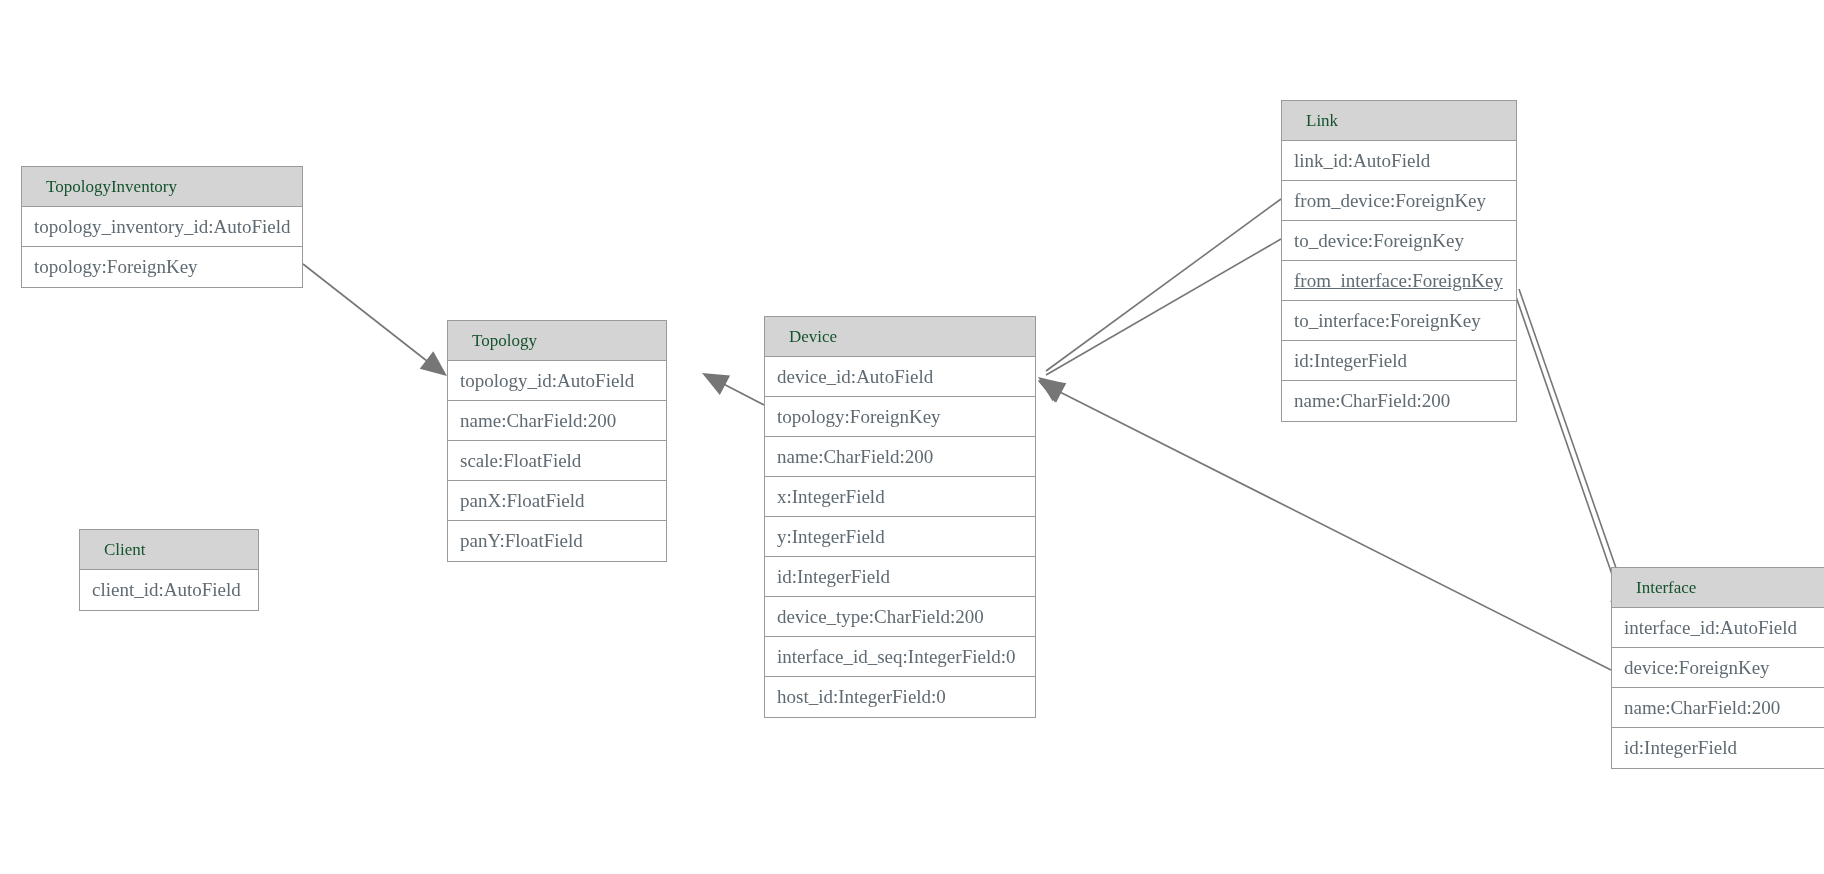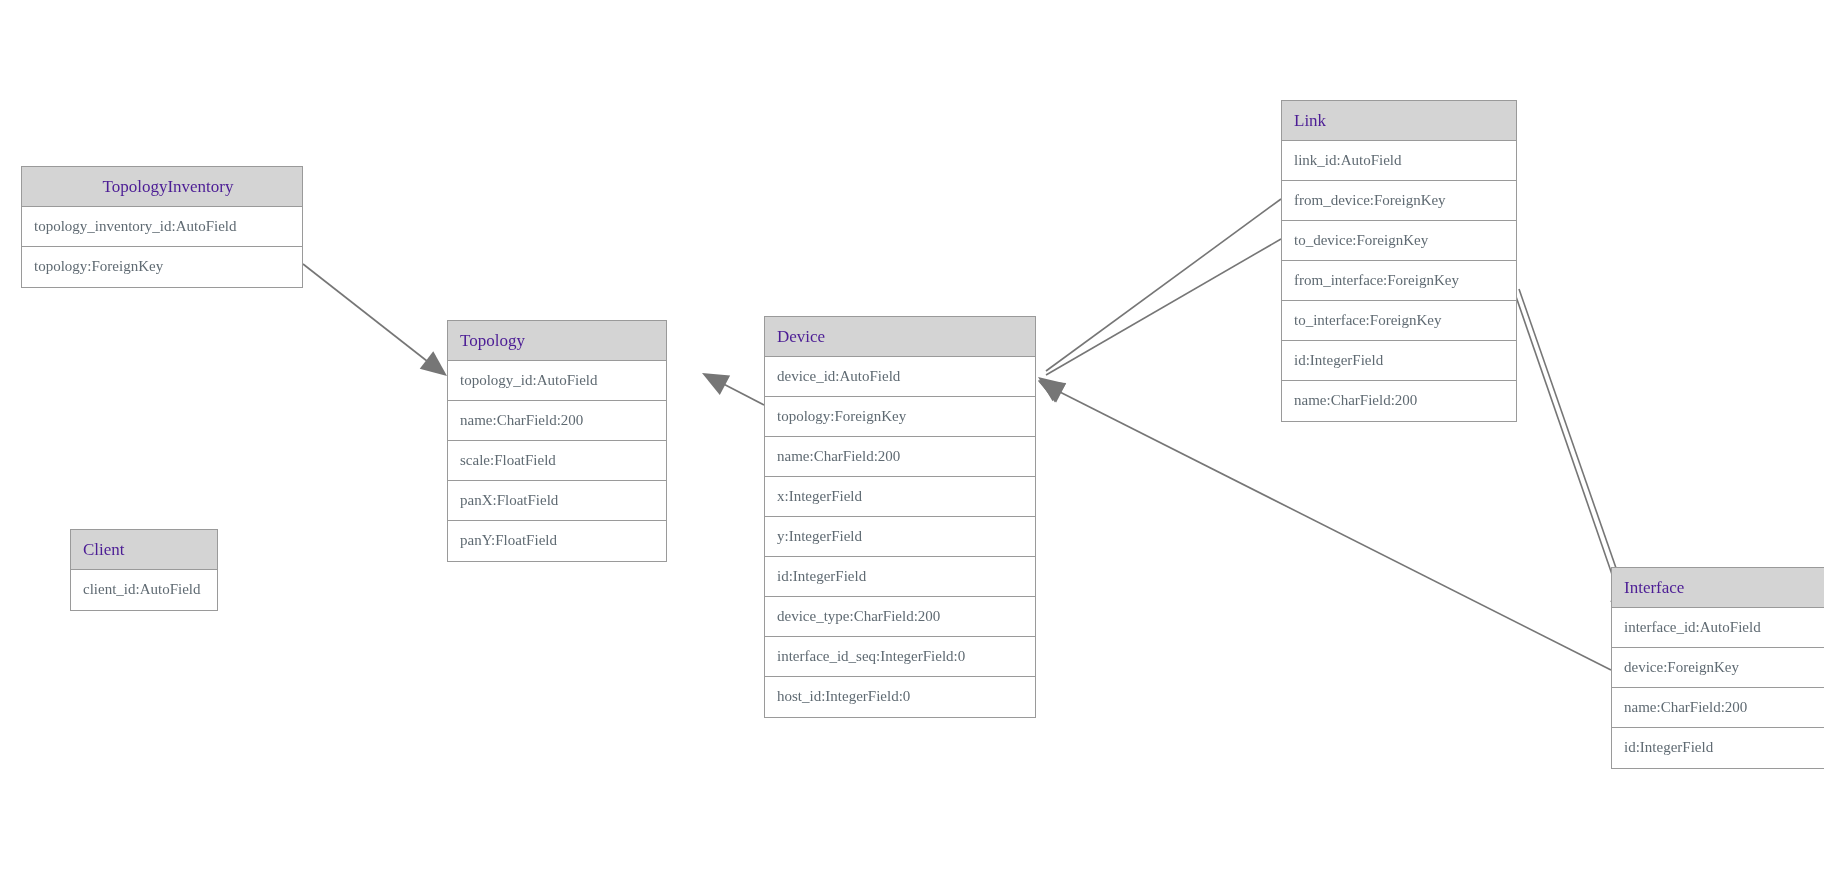--- a/index.html
+++ b/index.html
@@ -28,37 +28,37 @@
     position: absolute;
     box-sizing: border-box;
     border: 1px solid #9a9a9a;
     background: #ffffff;
     z-index: 5;
   }
   .entity-header {
     box-sizing: border-box;
     background: #d4d4d4;
     border-bottom: 1px solid #9a9a9a;
-    color: #4c1d95;
+    color: #14532d;
     font-size: 17px;
     line-height: 39px;
     height: 40px;
-    padding: 0 0 0 12px;
+    padding: 0 0 0 24px;
     white-space: nowrap;
     overflow: hidden;
   }
   .entity-fields {
     display: block;
   }
   .field-row {
     box-sizing: border-box;
     height: 40px;
     line-height: 39px;
     color: #5f6a72;
-    font-size: 15px;
+    font-size: 19px;
     padding: 0 10px 16px 12px;
     border-bottom: 1px solid #9a9a9a;
     white-space: nowrap;
     overflow: hidden;
   }
   .field-row:last-child {
     border-bottom: none;
   }
 </style>
 </head>
@@ -92,37 +92,37 @@
         <polygon points="0,0 -26,-11 -26,11" fill="#767676" transform="translate(1629,622) rotate(71)"></polygon>
       </g>
       <g>
         <path d="M 1519 289 L 1632 614" stroke="#767676" stroke-width="1.6" fill="none"></path>
         <polygon points="0,0 -26,-11 -26,11" fill="#767676" transform="translate(1636,624) rotate(71)"></polygon>
       </g>
     </svg>
 
   <div id="entity-layer">
       <div class="entity" style="left: 21px; top: 166px; width: 282px; border-color: rgb(154, 154, 154);">
-        <div class="entity-header" style="background: rgb(212, 212, 212); border-bottom-color: rgb(154, 154, 154); text-align: center;">TopologyInventory</div>
+        <div class="entity-header" style="background: rgb(212, 212, 212); border-bottom-color: rgb(154, 154, 154);">TopologyInventory</div>
         <div class="entity-fields">
           <div class="field-row" style="border-bottom-color: rgb(154, 154, 154); color: rgb(95, 106, 114);">topology_inventory_id:AutoField</div>
           <div class="field-row" style="border-bottom-color: rgb(154, 154, 154); color: rgb(95, 106, 114);">topology:ForeignKey</div>
         </div>
       </div>
       <div class="entity" style="left: 447px; top: 320px; width: 220px; border-color: rgb(154, 154, 154);">
         <div class="entity-header" style="background: rgb(212, 212, 212); border-bottom-color: rgb(154, 154, 154);">Topology</div>
         <div class="entity-fields">
           <div class="field-row" style="border-bottom-color: rgb(154, 154, 154); color: rgb(95, 106, 114);">topology_id:AutoField</div>
           <div class="field-row" style="border-bottom-color: rgb(154, 154, 154); color: rgb(95, 106, 114);">name:CharField:200</div>
           <div class="field-row" style="border-bottom-color: rgb(154, 154, 154); color: rgb(95, 106, 114);">scale:FloatField</div>
           <div class="field-row" style="border-bottom-color: rgb(154, 154, 154); color: rgb(95, 106, 114);">panX:FloatField</div>
           <div class="field-row" style="border-bottom-color: rgb(154, 154, 154); color: rgb(95, 106, 114);">panY:FloatField</div>
         </div>
       </div>
-      <div class="entity" style="left: 70px; top: 529px; width: 148px; border-color: rgb(154, 154, 154);">
+      <div class="entity" style="left: 79px; top: 529px; width: 180px; border-color: rgb(154, 154, 154);">
         <div class="entity-header" style="background: rgb(212, 212, 212); border-bottom-color: rgb(154, 154, 154);">Client</div>
         <div class="entity-fields">
           <div class="field-row" style="border-bottom-color: rgb(154, 154, 154); color: rgb(95, 106, 114);">client_id:AutoField</div>
         </div>
       </div>
       <div class="entity" style="left: 764px; top: 316px; width: 272px; border-color: rgb(154, 154, 154);">
         <div class="entity-header" style="background: rgb(212, 212, 212); border-bottom-color: rgb(154, 154, 154);">Device</div>
         <div class="entity-fields">
           <div class="field-row" style="border-bottom-color: rgb(154, 154, 154); color: rgb(95, 106, 114);">device_id:AutoField</div>
           <div class="field-row" style="border-bottom-color: rgb(154, 154, 154); color: rgb(95, 106, 114);">topology:ForeignKey</div>
@@ -134,21 +134,21 @@
           <div class="field-row" style="border-bottom-color: rgb(154, 154, 154); color: rgb(95, 106, 114);">interface_id_seq:IntegerField:0</div>
           <div class="field-row" style="border-bottom-color: rgb(154, 154, 154); color: rgb(95, 106, 114);">host_id:IntegerField:0</div>
         </div>
       </div>
       <div class="entity" style="left: 1281px; top: 100px; width: 236px; border-color: rgb(154, 154, 154);">
         <div class="entity-header" style="background: rgb(212, 212, 212); border-bottom-color: rgb(154, 154, 154);">Link</div>
         <div class="entity-fields">
           <div class="field-row" style="border-bottom-color: rgb(154, 154, 154); color: rgb(95, 106, 114);">link_id:AutoField</div>
           <div class="field-row" style="border-bottom-color: rgb(154, 154, 154); color: rgb(95, 106, 114);">from_device:ForeignKey</div>
           <div class="field-row" style="border-bottom-color: rgb(154, 154, 154); color: rgb(95, 106, 114);">to_device:ForeignKey</div>
-          <div class="field-row" style="border-bottom-color: rgb(154, 154, 154); color: rgb(95, 106, 114);">from_interface:ForeignKey</div>
+          <div class="field-row" style="border-bottom-color: rgb(154, 154, 154); color: rgb(95, 106, 114); text-decoration: underline;">from_interface:ForeignKey</div>
           <div class="field-row" style="border-bottom-color: rgb(154, 154, 154); color: rgb(95, 106, 114);">to_interface:ForeignKey</div>
           <div class="field-row" style="border-bottom-color: rgb(154, 154, 154); color: rgb(95, 106, 114);">id:IntegerField</div>
           <div class="field-row" style="border-bottom-color: rgb(154, 154, 154); color: rgb(95, 106, 114);">name:CharField:200</div>
         </div>
       </div>
       <div class="entity" style="left: 1611px; top: 567px; width: 224px; border-color: rgb(154, 154, 154);">
         <div class="entity-header" style="background: rgb(212, 212, 212); border-bottom-color: rgb(154, 154, 154);">Interface</div>
         <div class="entity-fields">
           <div class="field-row" style="border-bottom-color: rgb(154, 154, 154); color: rgb(95, 106, 114);">interface_id:AutoField</div>
           <div class="field-row" style="border-bottom-color: rgb(154, 154, 154); color: rgb(95, 106, 114);">device:ForeignKey</div>

